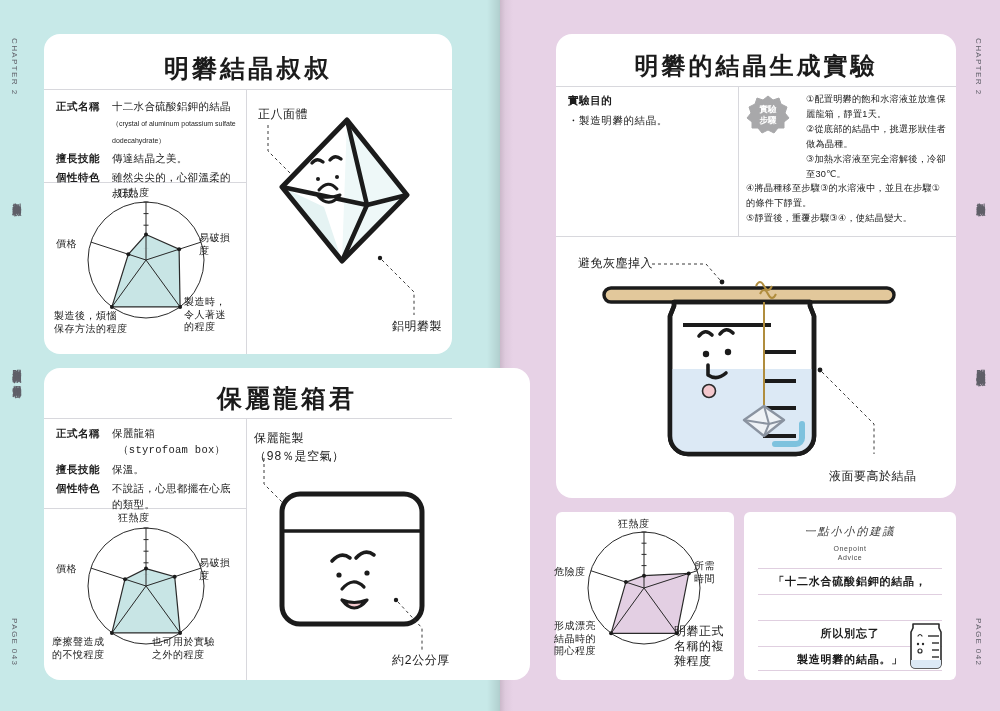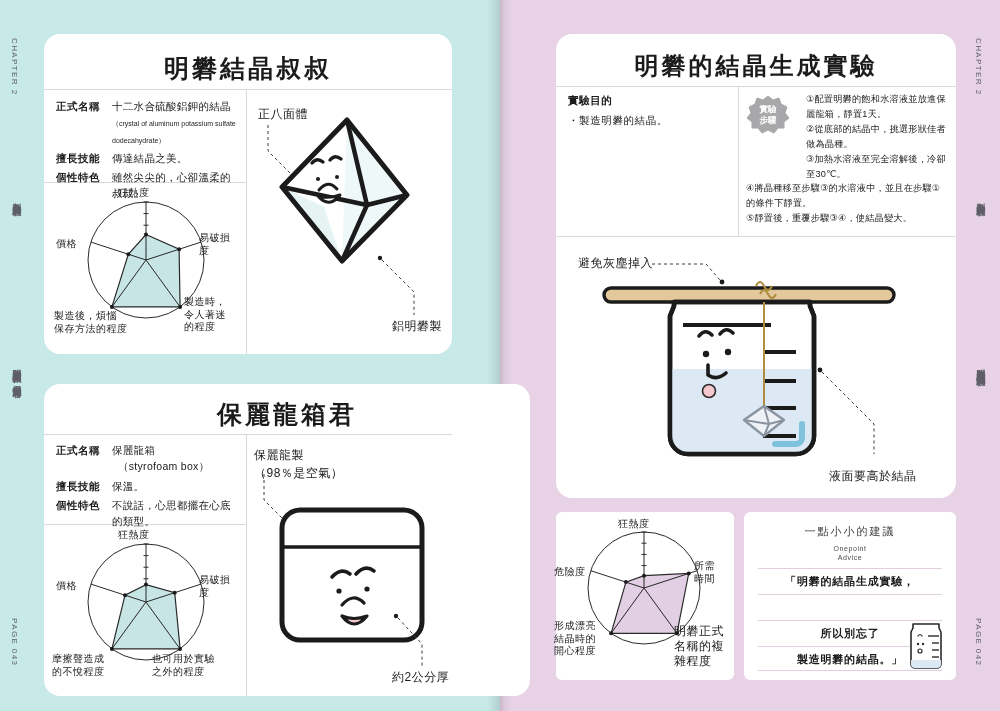--- a/index.html
+++ b/index.html
@@ -55,21 +55,21 @@
 
   
   .steps{position:absolute;font-size:9.2px;color:#1b1b1b;line-height:1.62;letter-spacing:0.2px;}
   .steps p{margin:0;}
   .steps .indent{padding-left:60px;}
   .purpose-h{position:absolute;font-size:10.5px;font-weight:bold;color:#1b1b1b;letter-spacing:0.6px;}
   .purpose-b{position:absolute;font-size:10.5px;color:#1b1b1b;letter-spacing:0.6px;}
 
   
   .advice-hand{position:absolute;width:100%;text-align:center;font-size:11px;color:#3a3a3a;
-    font-family:"DejaVu Serif",serif;letter-spacing:2px;}
+    font-family:"DejaVu Serif",serif;font-style:italic;letter-spacing:2px;}
   .advice-lbl{position:absolute;width:100%;text-align:center;font-size:7px;color:#4a4a4a;line-height:1.35;letter-spacing:0.6px;}
   .advice-line{position:absolute;left:14px;right:14px;height:1px;background:#e0cfe0;}
   .advice-txt{position:absolute;left:0;right:0;text-align:center;font-size:11px;font-weight:bold;color:#1b1b1b;letter-spacing:0.8px;}
 </style>
 </head>
 <body>
 
 <div class="spread">
 
   <div class="page page-left"></div>
@@ -169,21 +169,21 @@
         <circle cx="72" cy="90" r="2" fill="#1b1b1b"></circle>
         <circle cx="91" cy="88" r="2" fill="#1b1b1b"></circle>
         <path d="M73,101 q9,-11 18,-1" fill="none" stroke="#1b1b1b" stroke-width="3" stroke-linecap="round"></path>
         <path d="M72,107 q11,13 22,-1 q-11,4 -22,1 z" fill="#ffffff" stroke="#1b1b1b" stroke-width="3" stroke-linejoin="round"></path>
       </svg>
       <div class="anno" style="left:12px;top:16px;">正八面體</div>
       <div class="anno" style="left:146px;top:228px;">鋁明礬製</div>
     </div>
   </div>
 
-  <div class="card" style="left:44px;top:384px;width:486px;height:312px;">
+  <div class="card" style="left:44px;top:368px;width:486px;height:312px;font-family:Liberation Mono, monospace;">
 
     <div class="card-title" style="top:14px;">保麗龍箱君</div>
     <div class="hr" style="left:0;top:50px;width:408px;"></div>
     <div class="vr" style="left:202px;top:50px;height:262px;"></div>
     <div class="hr" style="left:0;top:140px;width:202px;"></div>
 
     <div class="spec" style="left:12px;top:58px;width:182px;">
       <div class="spec-row">
         <div class="spec-k">正式名稱</div>
         <div class="spec-v">
@@ -372,21 +372,21 @@
     <div class="advice-hand" style="top:12px;">一點小小的建議</div>
     <div class="advice-lbl" style="top:32px;">Onepoint</div>
     <div class="advice-lbl" style="top:41px;">Advice</div>
 
     <div class="advice-line" style="top:56px;"></div>
     <div class="advice-line" style="top:82px;"></div>
     <div class="advice-line" style="top:108px;"></div>
     <div class="advice-line" style="top:134px;"></div>
     <div class="advice-line" style="top:158px;"></div>
 
-    <div class="advice-txt" style="top:62px;">「明礬的結晶生成實驗，</div>
+    <div class="advice-txt" style="top:62px;">「十二水合硫酸鋁鉀的結晶，</div>
     <div class="advice-txt" style="top:114px;">所以別忘了</div>
     <div class="advice-txt" style="top:140px;">製造明礬的結晶。」</div>
 
     <svg style="position:absolute;left:162px;top:108px;" width="40" height="52" viewBox="0 0 40 52">
       <path d="M7,4 L7,8 L5,12 L5,44 a4,4 0 0 0 4,4 L31,48 a4,4 0 0 0 4,-4 L35,12 L33,8 L33,4 Z" fill="#ffffff" stroke="#2a2a2a" stroke-width="1.6" stroke-linejoin="round"></path>
       <path d="M5,40 L5,44 a4,4 0 0 0 4,4 L31,48 a4,4 0 0 0 4,-4 L35,40 Z" fill="#dce9f5"></path>
       <path d="M22,16 L33,16" stroke="#2a2a2a" stroke-width="1.4"></path>
       <path d="M26,23 L33,23" stroke="#2a2a2a" stroke-width="1.4"></path>
       <path d="M26,30 L33,30" stroke="#2a2a2a" stroke-width="1.4"></path>
       <path d="M26,37 L33,37" stroke="#2a2a2a" stroke-width="1.4"></path>

